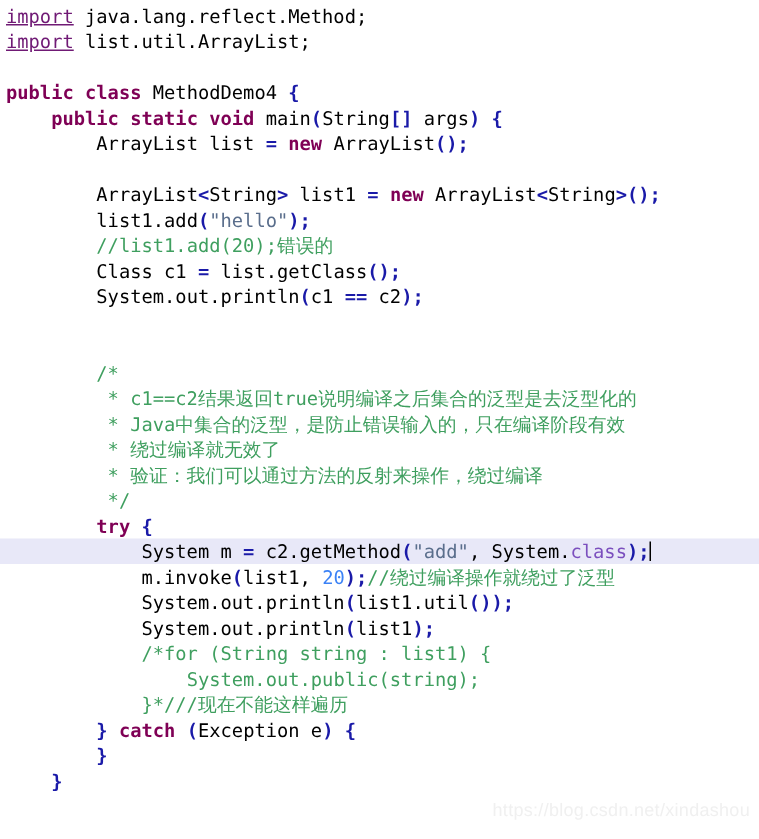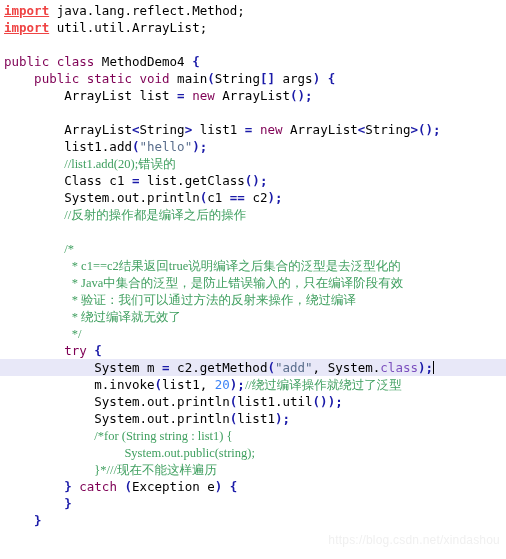--- a/index.html
+++ b/index.html
@@ -42,23 +42,23 @@
     color: #000000;
     letter-spacing: 0px;
     overflow: visible;
   }
 
   .line.current {
     background: #e8e8f8;
   }
 
   
-  .kw        { color: #7f0055; font-weight: normal; text-align: center; }     
-  .imp       { color: #ef4444; font-weight: bold; text-decoration: underline; }
-  .cmt       { color: #3f9f5f; font-family: Liberation Serif, serif; }                         
+  .kw        { color: #7f0055; font-weight: bold; text-align: center; }     
+  .imp       { color: #701a75; font-weight: normal; text-decoration: underline; }
+  .cmt       { color: #3f9f5f; }                         
   .str       { color: #5a6e8c; }                         
   .num       { color: #3b82f6; }                         
   .cls       { color: #7b4fbe; }                         
   .br        { color: #1a1aa8; font-weight: bold; }      
   .op        { color: #1a1aa8; font-weight: bold; }
   .plain     { color: #000000; }
 
   .caret {
     display: inline-block;
     width: 1px;
@@ -82,21 +82,21 @@
 </style>
 </head>
 <body>
 
 <div id="editor">
 
   <div class="code-area">
 
     <div class="line"><span class="imp">import</span><span class="plain"> java.lang.reflect.Method;</span></div>
 
-    <div class="line"><span class="imp">import</span><span class="plain"> util.util.ArrayList;</span></div>
+    <div class="line"><span class="imp">import</span><span class="plain"> list.util.ArrayList;</span></div>
 
     <div class="line"><span class="plain"></span></div>
 
     <div class="line"><span class="kw">public</span><span class="plain"> </span><span class="kw">class</span><span class="plain"> MethodDemo4 </span><span class="br">{</span></div>
 
     <div class="line"><span class="plain">    </span><span class="kw">public</span><span class="plain"> </span><span class="kw">static</span><span class="plain"> </span><span class="kw">void</span><span class="plain"> main</span><span class="br">(</span><span class="plain">String</span><span class="br">[]</span><span class="plain"> args</span><span class="br">)</span><span class="plain"> </span><span class="br">{</span></div>
 
     <div class="line"><span class="plain">        </span><span class="plain">ArrayList list </span><span class="op">=</span><span class="plain"> </span><span class="kw">new</span><span class="plain"> ArrayList</span><span class="br">()</span><span class="br">;</span></div>
 
     <div class="line"><span class="plain"></span></div>
@@ -105,33 +105,33 @@
 
     <div class="line"><span class="plain">        </span><span class="plain">list1.add</span><span class="br">(</span><span class="str">"hello"</span><span class="br">)</span><span class="br">;</span></div>
 
     <div class="line"><span class="plain">        </span><span class="cmt">//list1.add(20);错误的</span></div>
 
     <div class="line"><span class="plain">        </span><span class="plain">Class c1 </span><span class="op">=</span><span class="plain"> list.getClass</span><span class="br">()</span><span class="br">;</span></div>
 
 
     <div class="line"><span class="plain">        </span><span class="plain">System.out.println</span><span class="br">(</span><span class="plain">c1 </span><span class="op">==</span><span class="plain"> c2</span><span class="br">)</span><span class="br">;</span></div>
 
-    <div class="line"><span class="plain">        </span><span class="cmt">//反射的操作都是编译之后的操作</span></div>
+    <div class="line"><span class="plain">        </span></div>
 
     <div class="line"><span class="plain"></span></div>
 
     <div class="line"><span class="plain">        </span><span class="cmt">/*</span></div>
 
     <div class="line"><span class="plain">         </span><span class="cmt">* c1==c2结果返回true说明编译之后集合的泛型是去泛型化的</span></div>
 
     <div class="line"><span class="plain">         </span><span class="cmt">* Java中集合的泛型，是防止错误输入的，只在编译阶段有效</span></div>
 
+    <div class="line"><span class="plain">         </span><span class="cmt">* 绕过编译就无效了</span></div>
+
     <div class="line"><span class="plain">         </span><span class="cmt">* 验证：我们可以通过方法的反射来操作，绕过编译</span></div>
-
-    <div class="line"><span class="plain">         </span><span class="cmt">* 绕过编译就无效了</span></div>
 
     <div class="line"><span class="plain">         </span><span class="cmt">*/</span></div>
 
     <div class="line"><span class="plain">        </span><span class="kw">try</span><span class="plain"> </span><span class="br">{</span></div>
 
     <div class="line current"><span class="plain">            </span><span class="plain">System m </span><span class="op">=</span><span class="plain"> c2.getMethod</span><span class="br">(</span><span class="str">"add"</span><span class="plain">, System.</span><span class="cls">class</span><span class="br">)</span><span class="br">;</span><span class="caret"></span></div>
 
     <div class="line"><span class="plain">            </span><span class="plain">m.invoke</span><span class="br">(</span><span class="plain">list1, </span><span class="num">20</span><span class="br">)</span><span class="br">;</span><span class="cmt">//绕过编译操作就绕过了泛型</span></div>
 
     <div class="line"><span class="plain">            </span><span class="plain">System.out.println</span><span class="br">(</span><span class="plain">list1.util</span><span class="br">()</span><span class="br">)</span><span class="br">;</span></div>

